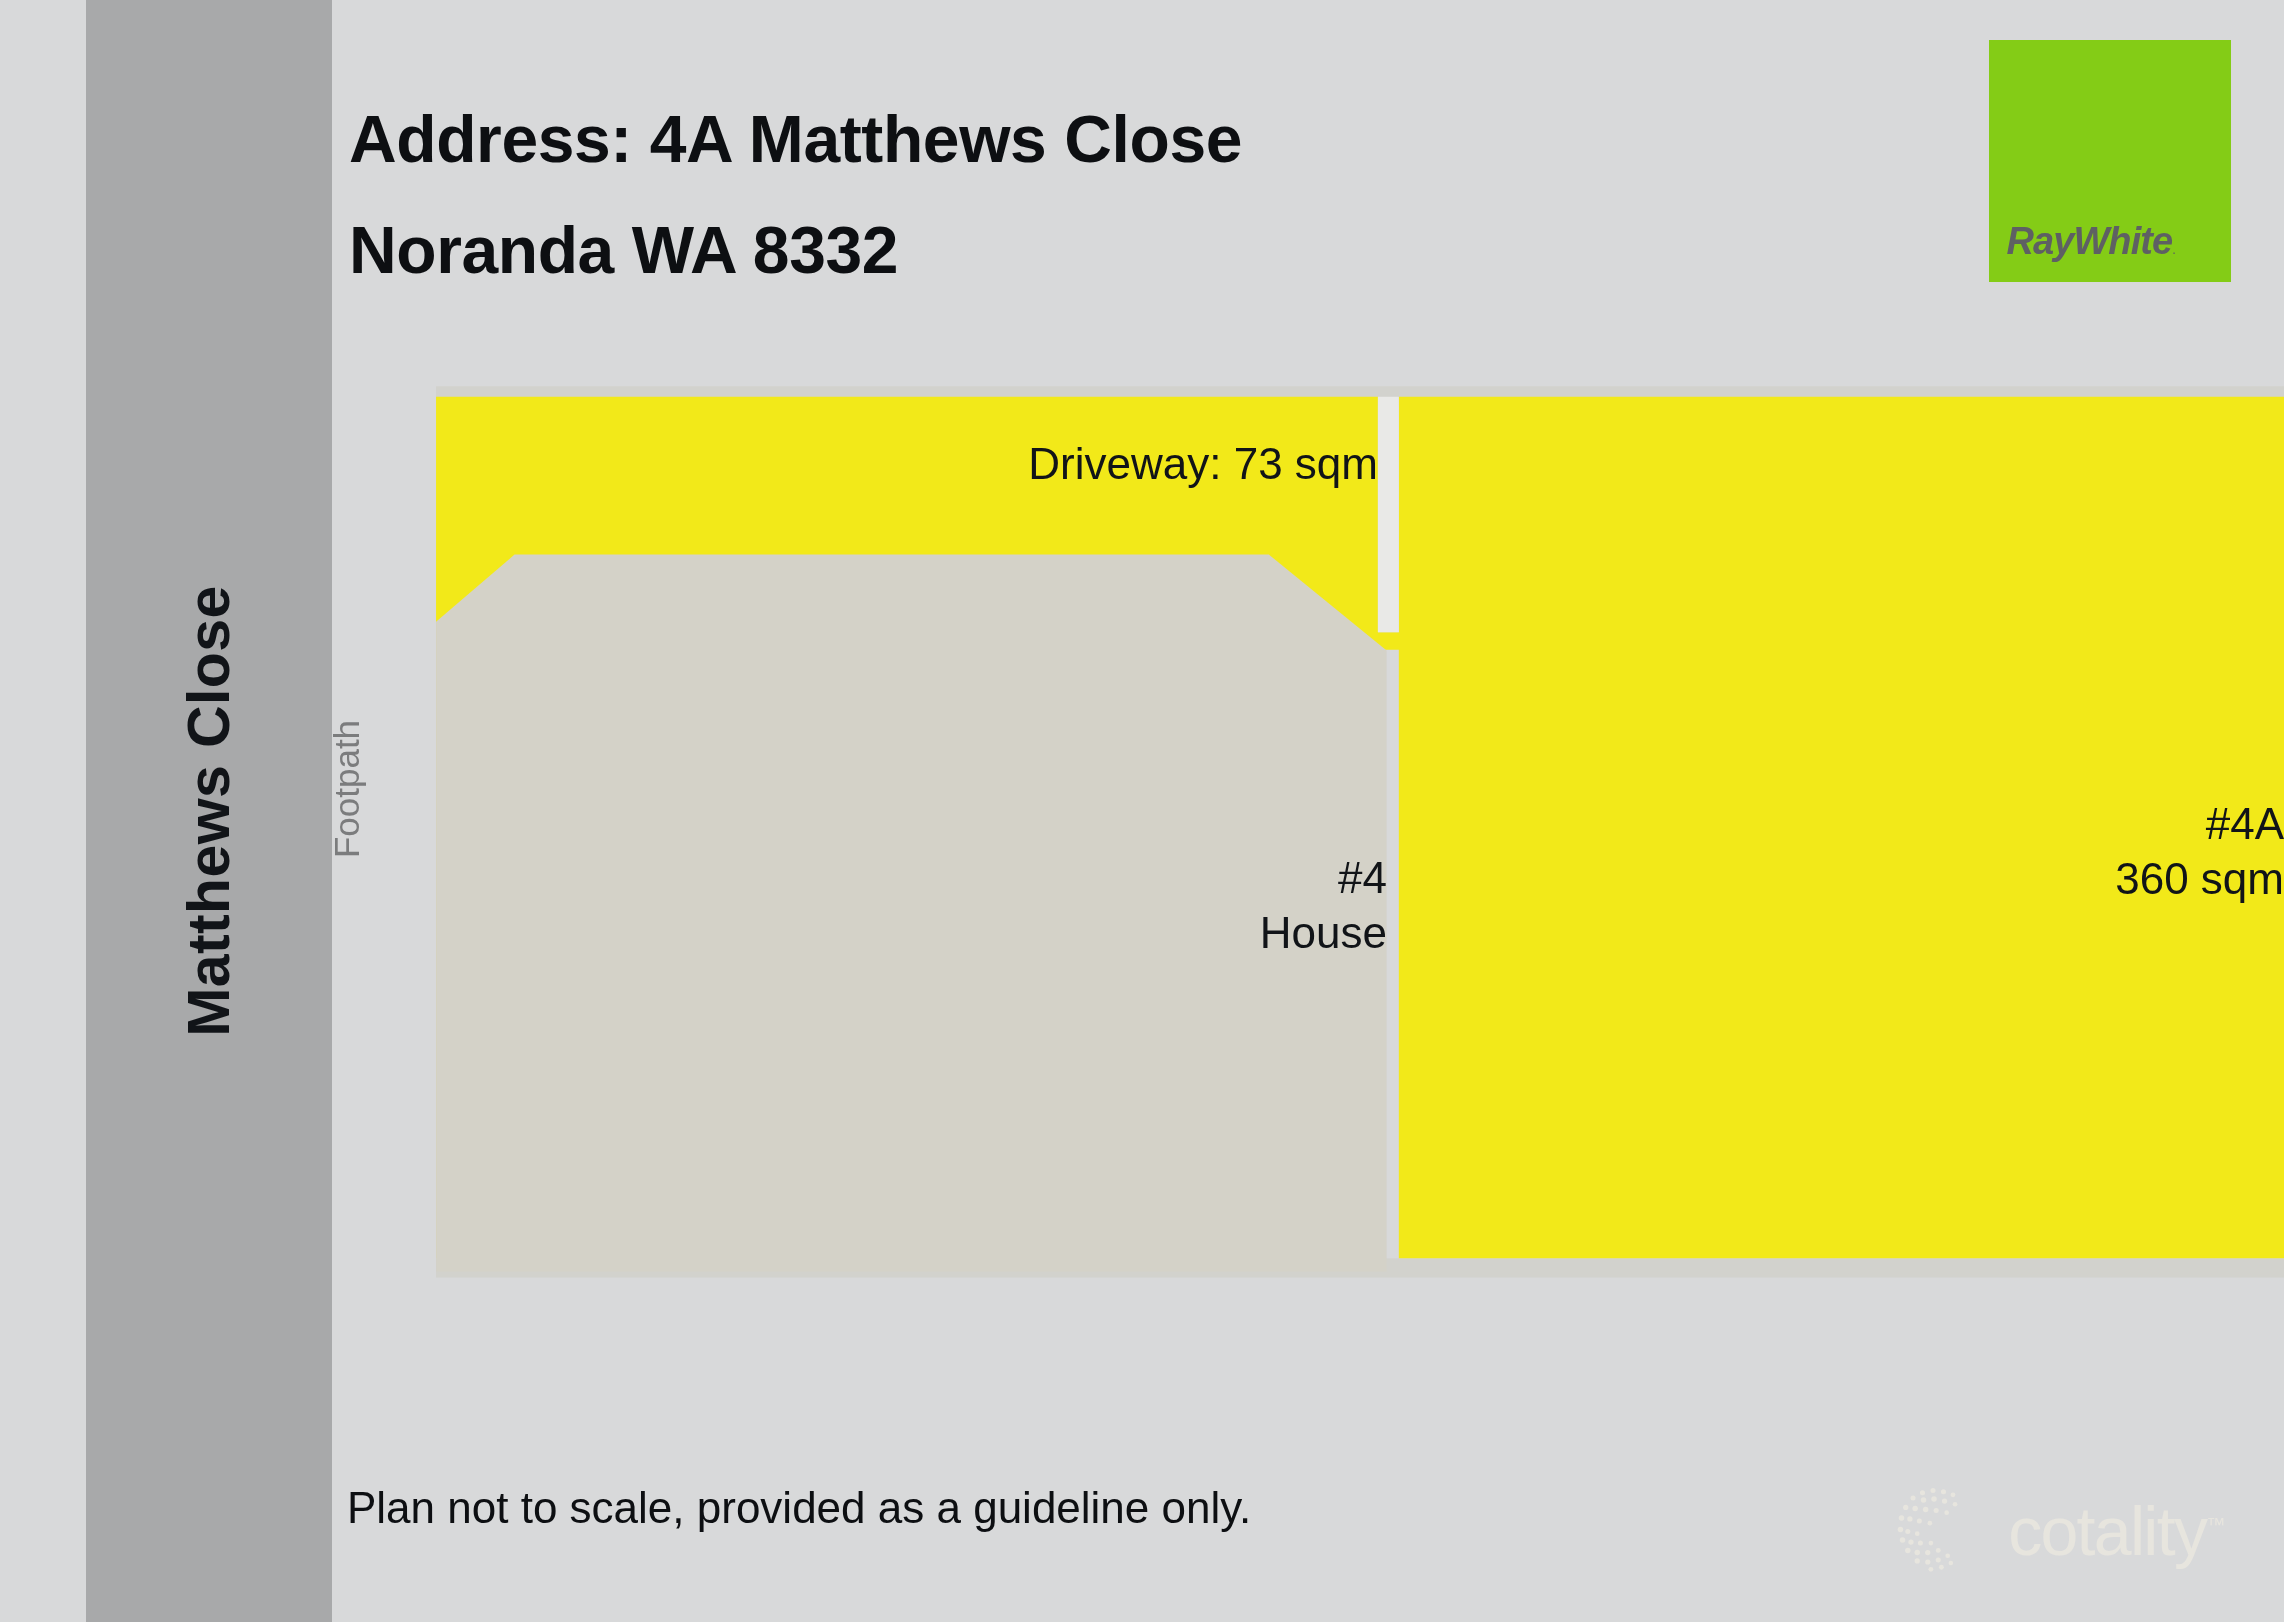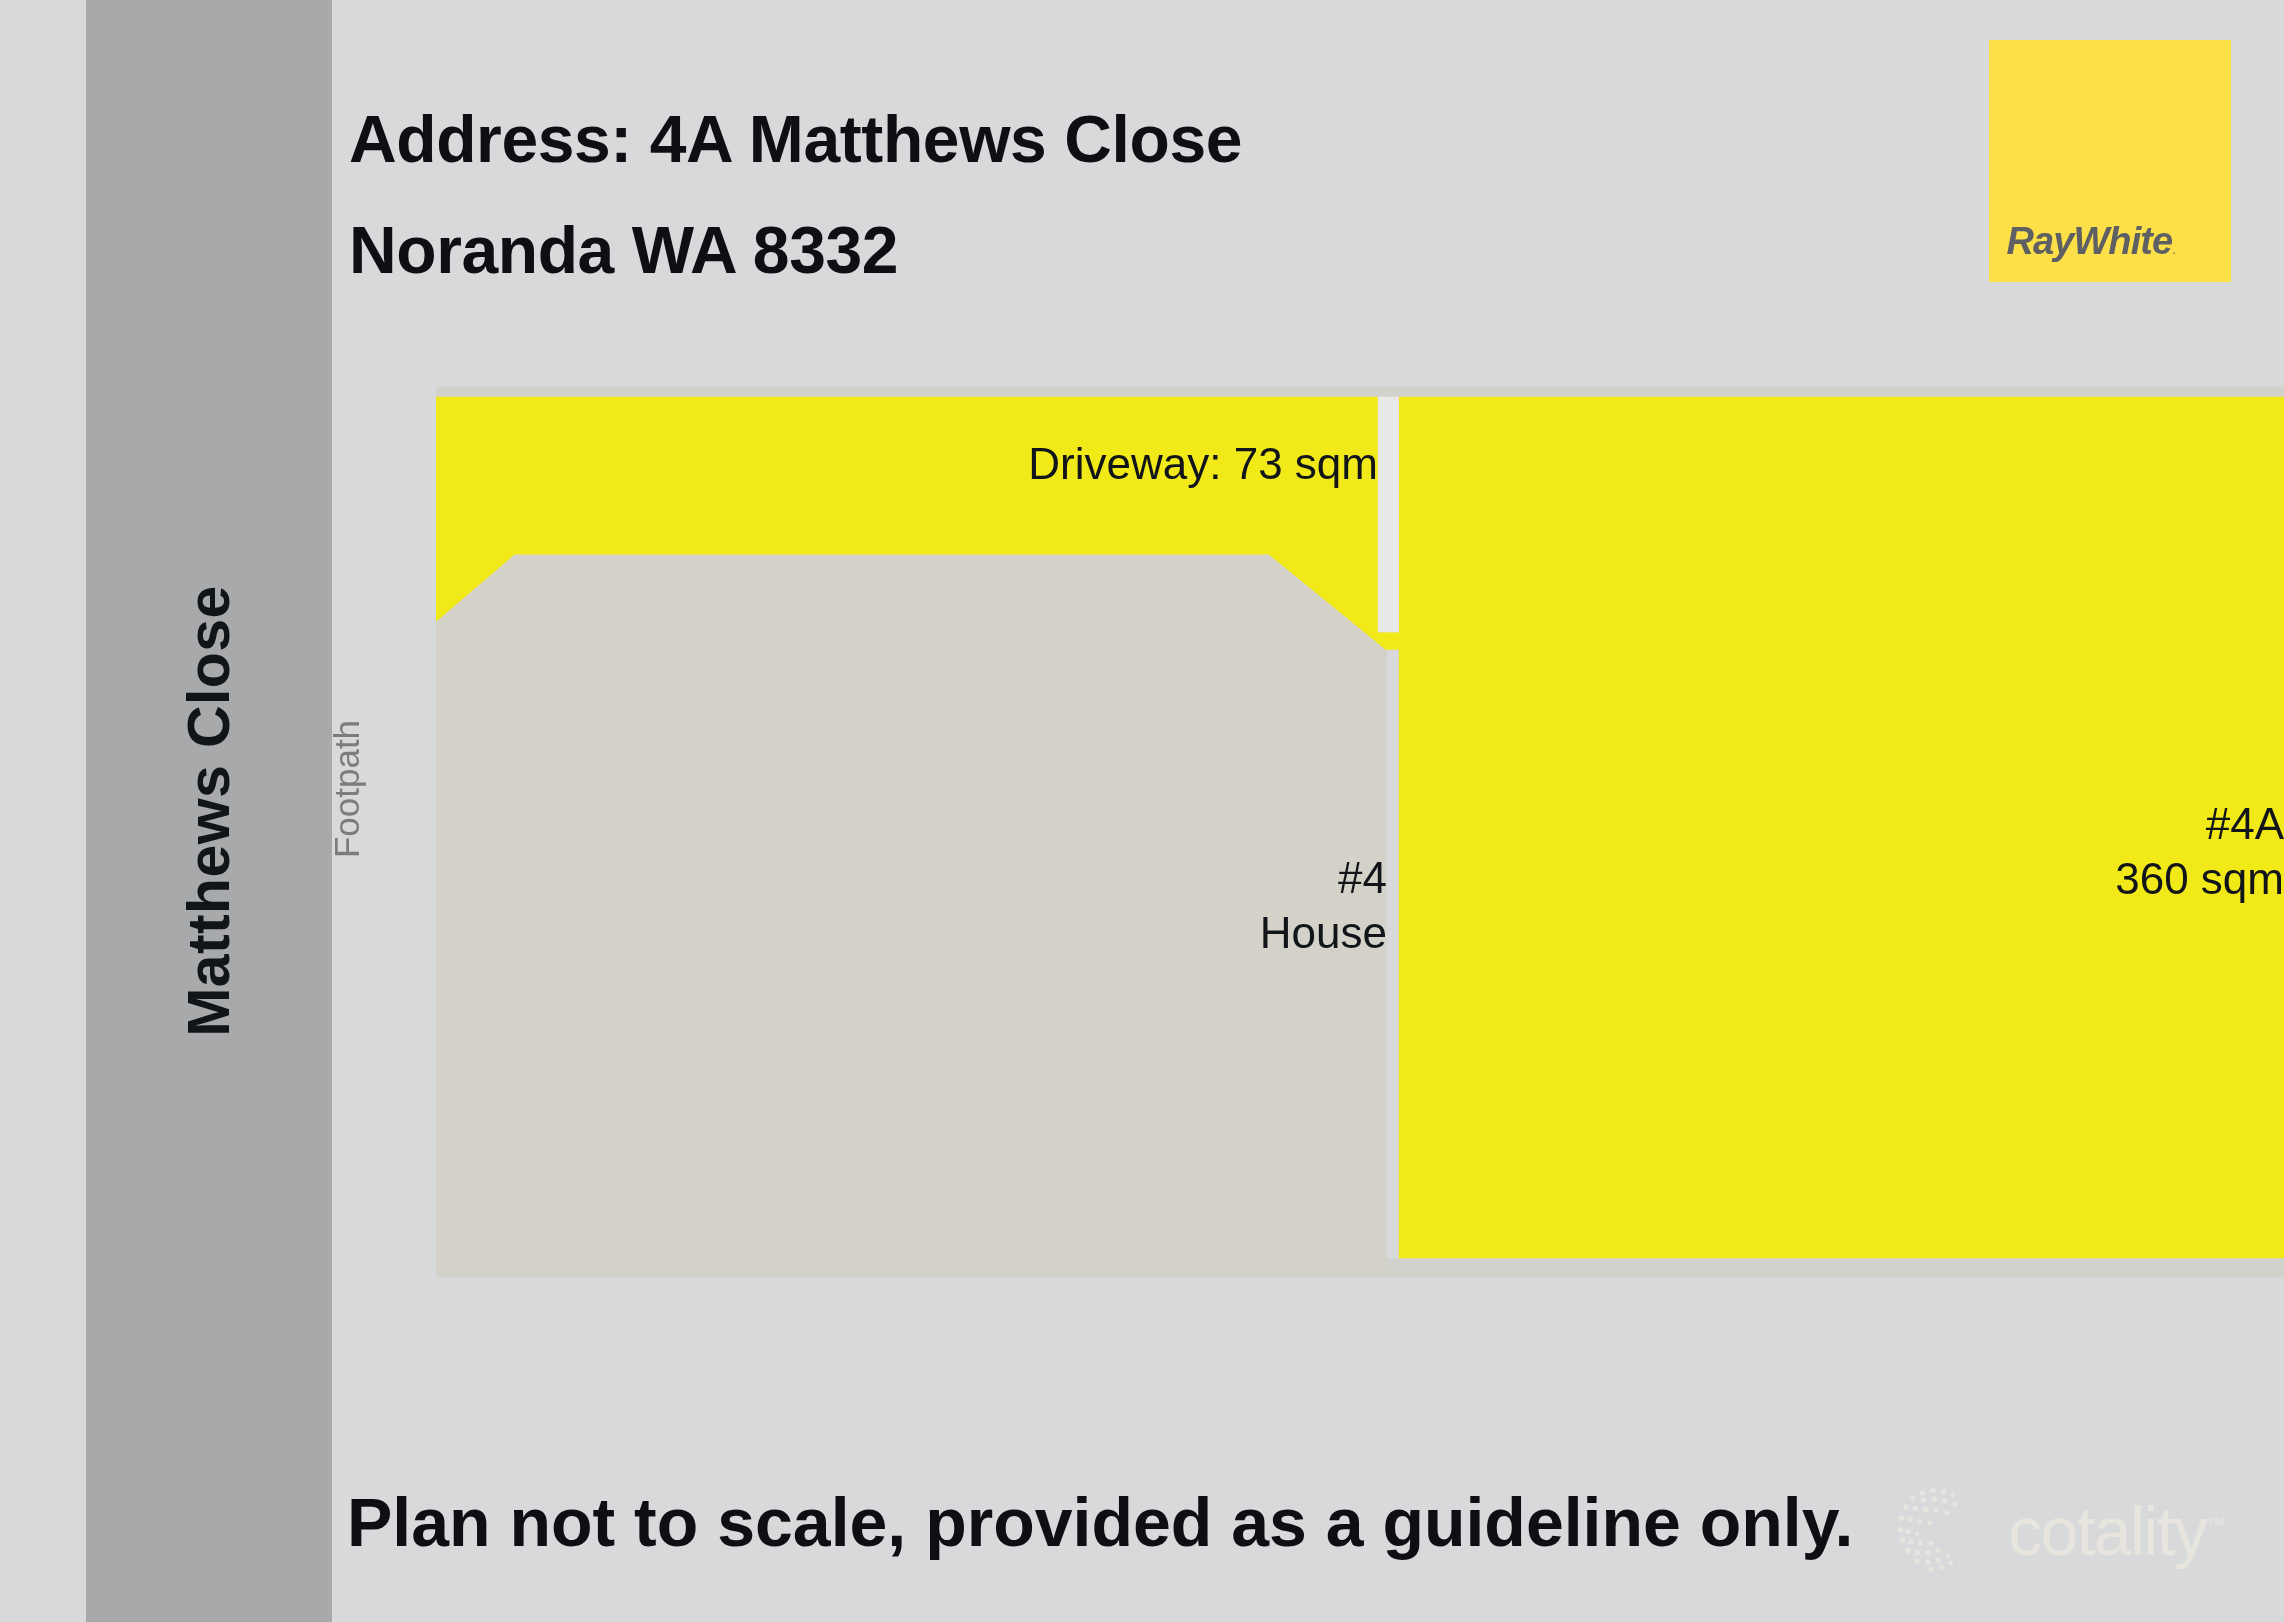--- a/index.html
+++ b/index.html
@@ -39,21 +39,21 @@
   #heading{
     position:absolute;left:349px;top:70px;width:1483px;
     font-size:66px;font-weight:bold;color:#0d0f12;
     line-height:1.25;letter-spacing:-0.4px;
   }
   #heading div{white-space:nowrap;margin-top:28px;}
 
   
   #logo{
     position:absolute;left:1989px;top:40px;width:242px;height:242px;
-    background:#fde047;
+    background:#84cc16;
   }
   #logo-text{
     position:absolute;left:17.4px;bottom:19px;
     font-size:38px;font-weight:bold;font-style:italic;
     color:#5e6063;letter-spacing:-0.9px;white-space:nowrap;
   }
   #logo-reg{
     font-size:13px;font-style:normal;font-weight:normal;
     vertical-align:baseline;
   }
@@ -66,21 +66,21 @@
     position:absolute;text-align:right;color:#111418;
     font-size:44px;line-height:1.26;white-space:nowrap;
   }
   #driveway-label{left:436px;top:436px;width:942px;}
   #house-label{left:436px;top:850px;width:951px;}
   #lot-label{left:1404px;top:796px;width:880px;}
 
   
   #footer-note{
     position:absolute;left:347px;top:1483px;
-    font-size:68px;color:#0d0f12;white-space:nowrap;font-weight:bold;
+    font-size:44px;color:#0d0f12;white-space:nowrap;
   }
 
   
   #watermark{
     position:absolute;left:1891px;top:1474px;
     width:384px;height:113px;
     display:flex;align-items:center;gap:12.2px;
     opacity:0.55;
   }
   #watermark-text{

